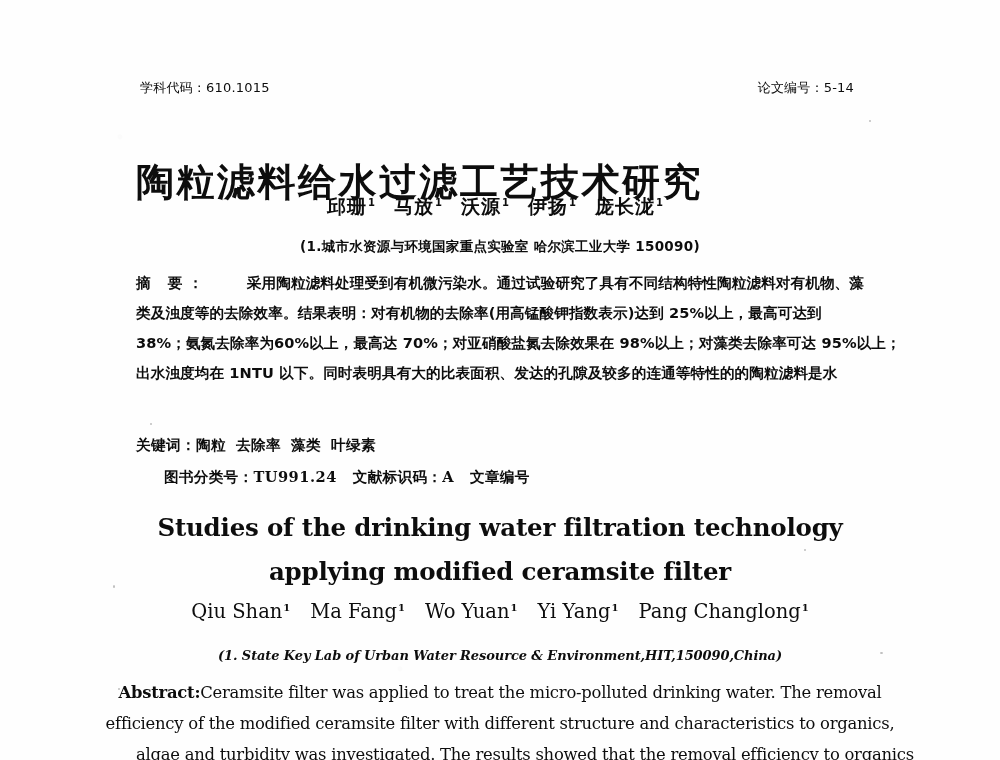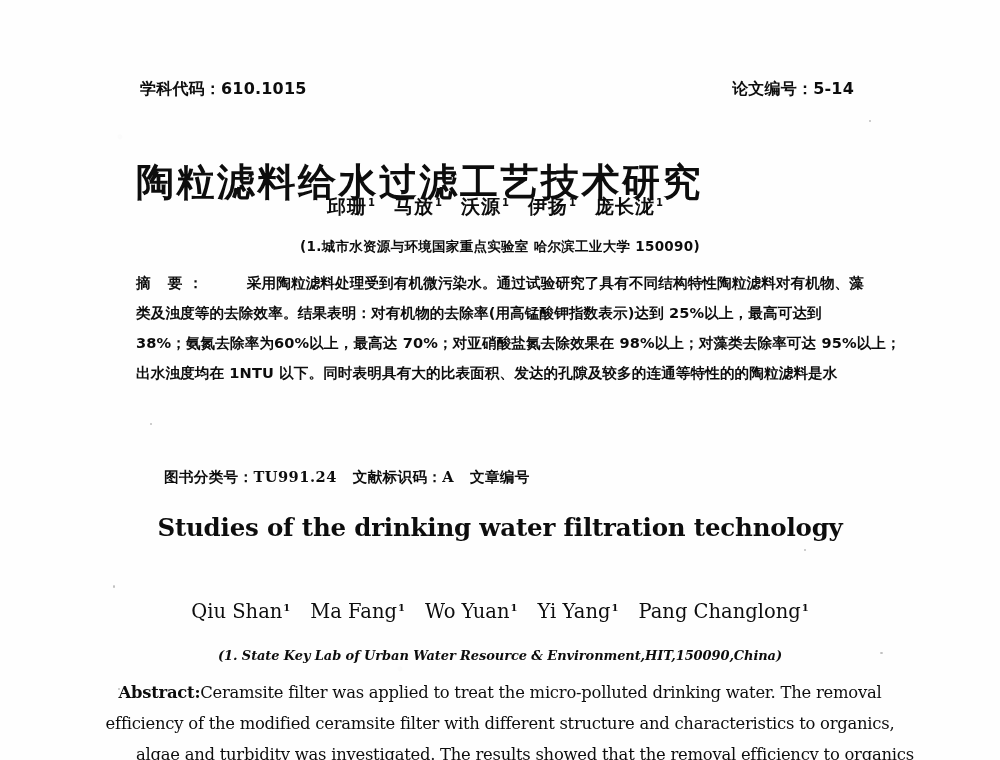--- a/index.html
+++ b/index.html
@@ -34,22 +34,22 @@
 
   
   .header-row {
     position: absolute;
     top: 79px;
     left: 0;
     width: 728px;
     display: flex;
     justify-content: space-between;
     align-items: baseline;
-    font-size: 16px;
-    font-weight: 700;
+    font-size: 13px;
+    font-weight: 400;
     letter-spacing: 0.2px;
   }
   .header-row .hdr-left { margin-left: 4px; }
   .header-row .hdr-right { margin-right: 10px; }
 
   
   .cn-title {
     position: absolute;
     top: 124px;
     left: 0;
@@ -245,27 +245,31 @@
     <div class="cn-abstract">
       <span class="abs-line just">
           <span class="lbl">摘  要：</span>
           <span>采用陶粒滤料处理受到有机微污染水。通过试验研究了具有不同结构特性陶粒滤料对有机物、藻</span>
         </span>
       <span class="abs-line">类及浊度等的去除效率。结果表明：对有机物的去除率(用高锰酸钾指数表示)达到 25%以上，最高可达到</span>
       <span class="abs-line">38%；氨氮去除率为60%以上，最高达 70%；对亚硝酸盐氮去除效果在 98%以上；对藻类去除率可达 95%以上；</span>
       <span class="abs-line">出水浊度均在 1NTU 以下。同时表明具有大的比表面积、发达的孔隙及较多的连通等特性的的陶粒滤料是水</span>
     </div>
 
+    <div class="cn-keywords">
+      <span>关键词：</span><span class="kw">陶粒</span><span class="kw">去除率</span><span class="kw">藻类</span><span class="kw">叶绿素</span>
+    </div>
 
     <div class="cn-class">
       <span class="seg"><span>图书分类号：</span><span class="mono">TU991.24</span></span><span class="seg"><span>文献标识码：</span><span class="mono">A</span></span><span class="seg">文章编号</span>
     </div>
 
     <div class="en-title">
       <span class="l1">Studies of the drinking water filtration technology</span>
+      <span class="l2">applying modified ceramsite filter</span>
     </div>
 
     <div class="en-authors">
       <span class="au"><span>Qiu Shan</span><sup class="aff">1</sup></span><span class="au"><span>Ma Fang</span><sup class="aff">1</sup></span><span class="au"><span>Wo Yuan</span><sup class="aff">1</sup></span><span class="au"><span>Yi Yang</span><sup class="aff">1</sup></span><span class="au"><span>Pang Changlong</span><sup class="aff">1</sup></span>
     </div>
 
     <div class="en-affil">(1. State Key Lab of Urban Water Resource &amp; Environment,HIT,150090,China)</div>
 
     <div class="en-abstract">
       <span class="en-line">

